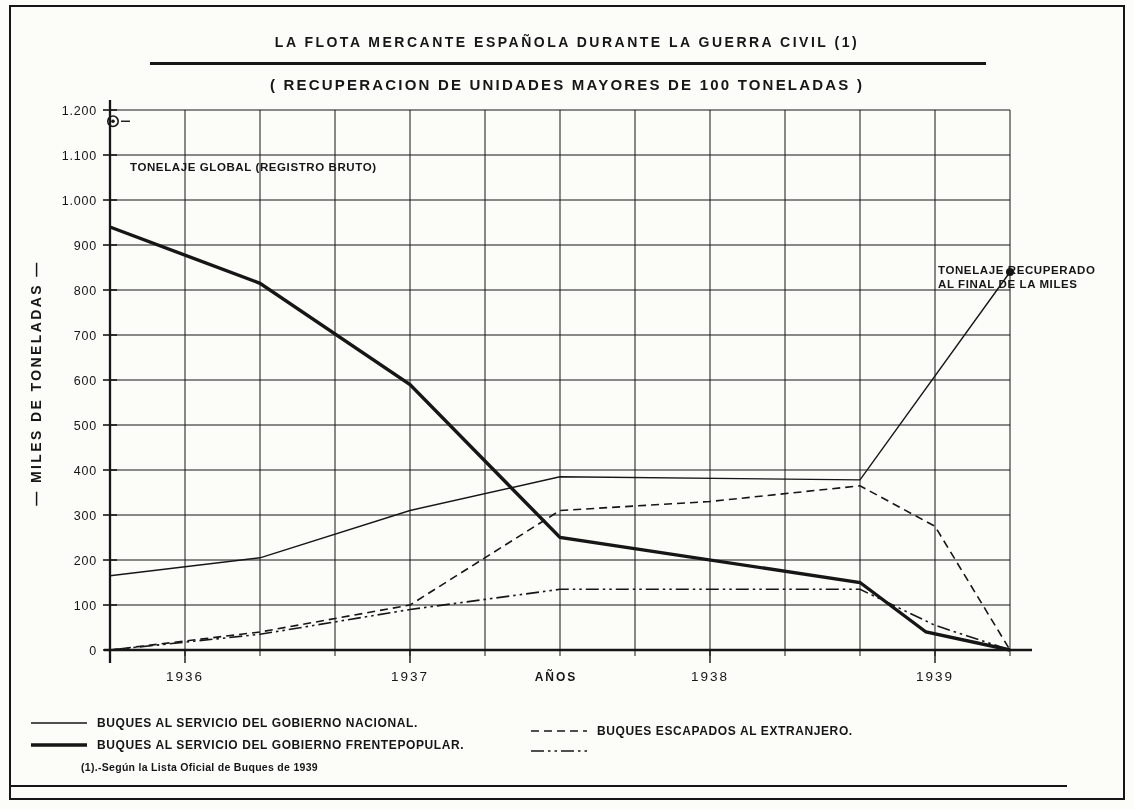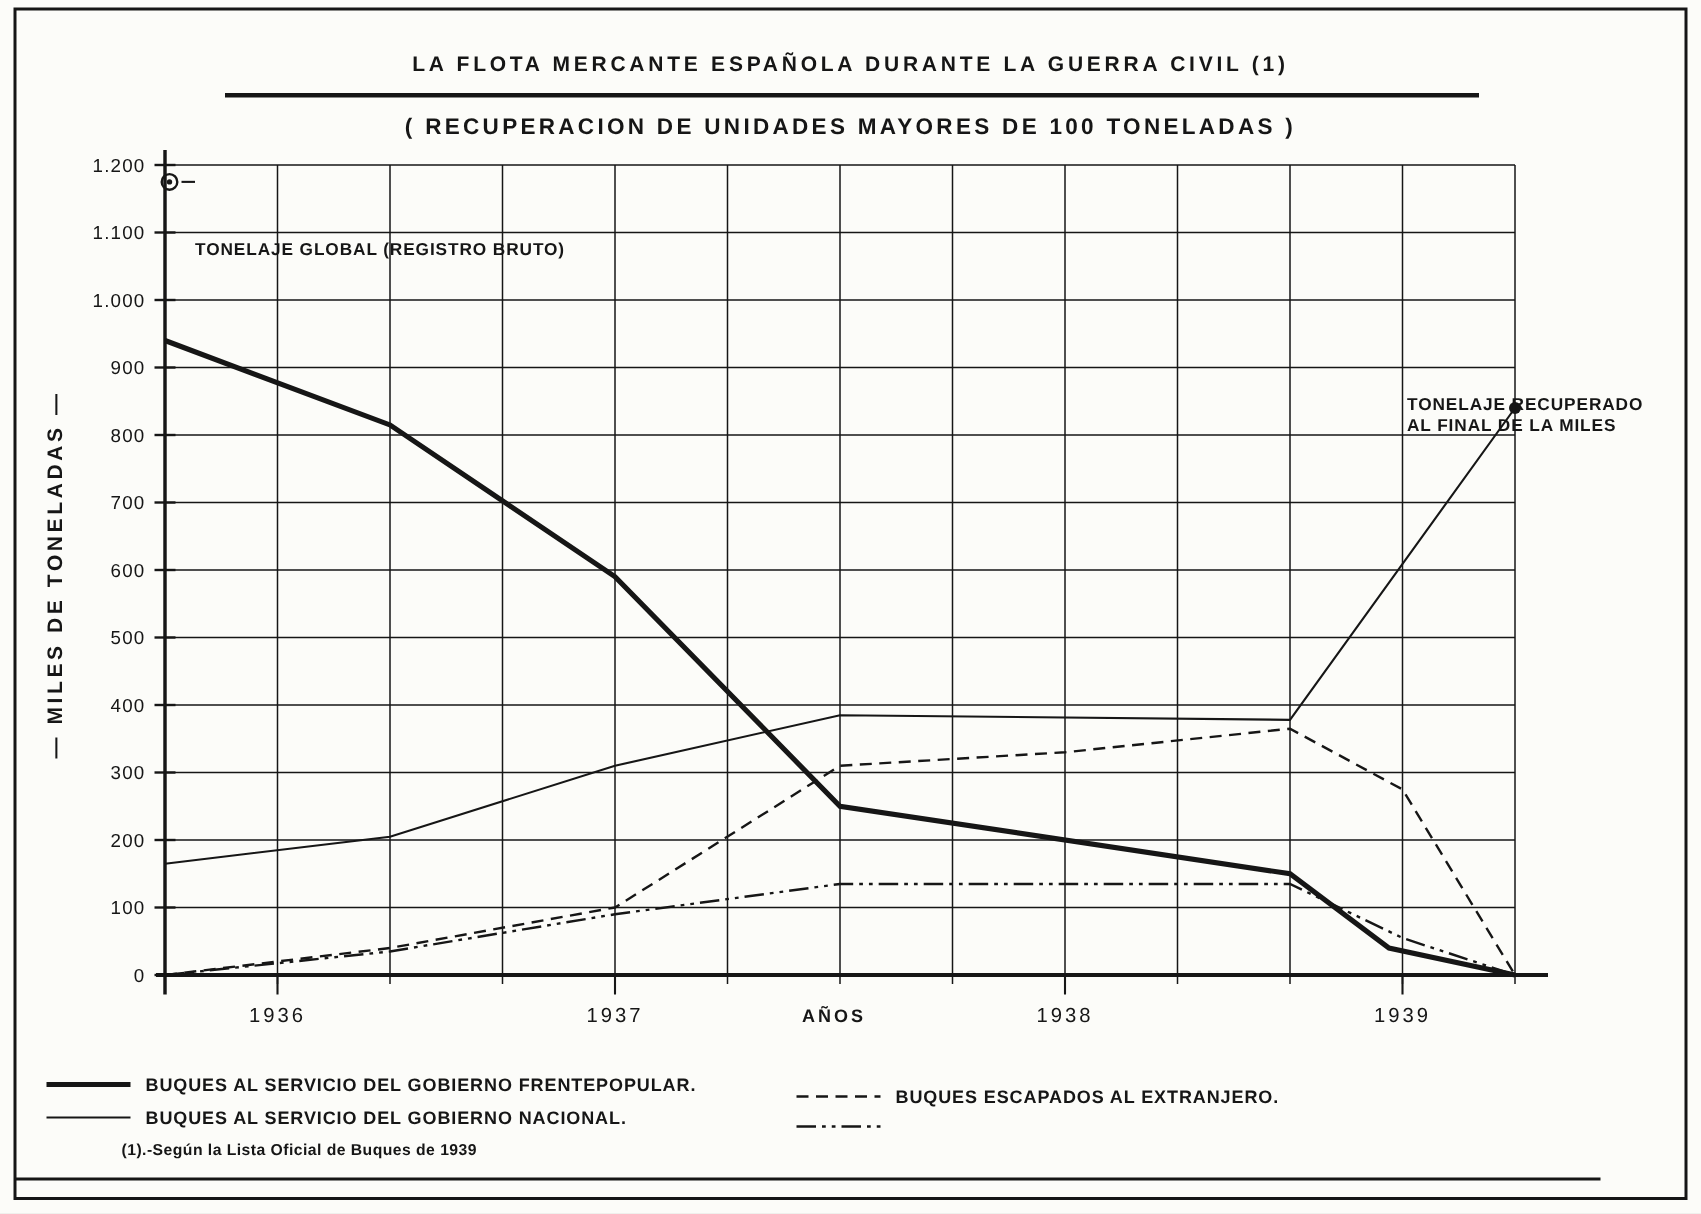--- a/index.html
+++ b/index.html
@@ -141,29 +141,29 @@
   </div>
 
   <div class="anno" style="left:938px;top:236px;margin-top:28px;">
     <div>TONELAJE RECUPERADO</div>
     <div>AL FINAL DE LA MILES</div>
   </div>
 
   <div class="legend-col" style="left:30px;top:716px;">
     <div class="legend-item">
       <svg class="sample" width="58" height="10">
+          <line x1="1" y1="5" x2="57" y2="5" stroke-width="1.4"></line>
+        </svg>
+      <span class="legend-label">BUQUES AL SERVICIO DEL GOBIERNO NACIONAL.</span>
+    </div>
+    <div class="legend-item">
+      <svg class="sample" width="58" height="10">
           <line x1="1" y1="5" x2="57" y2="5" stroke-width="3.4"></line>
         </svg>
       <span class="legend-label">BUQUES AL SERVICIO DEL GOBIERNO FRENTEPOPULAR.</span>
-    </div>
-    <div class="legend-item">
-      <svg class="sample" width="58" height="10">
-          <line x1="1" y1="5" x2="57" y2="5" stroke-width="1.4"></line>
-        </svg>
-      <span class="legend-label">BUQUES AL SERVICIO DEL GOBIERNO NACIONAL.</span>
     </div>
   </div>
 
   <div class="legend-col" style="left:530px;top:724px;text-align:center;">
     <div class="legend-item">
       <svg class="sample" width="58" height="10">
           <line x1="1" y1="5" x2="57" y2="5" stroke-width="1.6" stroke-dasharray="8 5"></line>
         </svg>
       <span class="legend-label">BUQUES ESCAPADOS AL EXTRANJERO.</span>
     </div>

